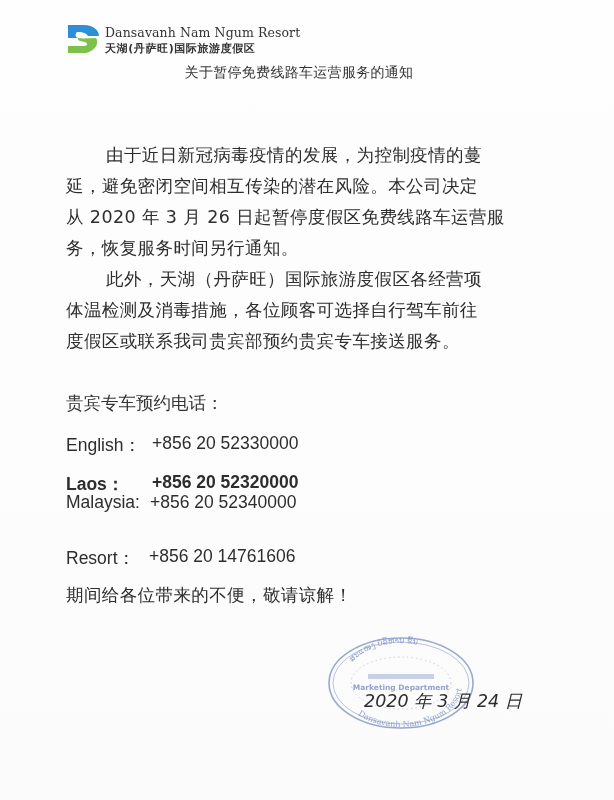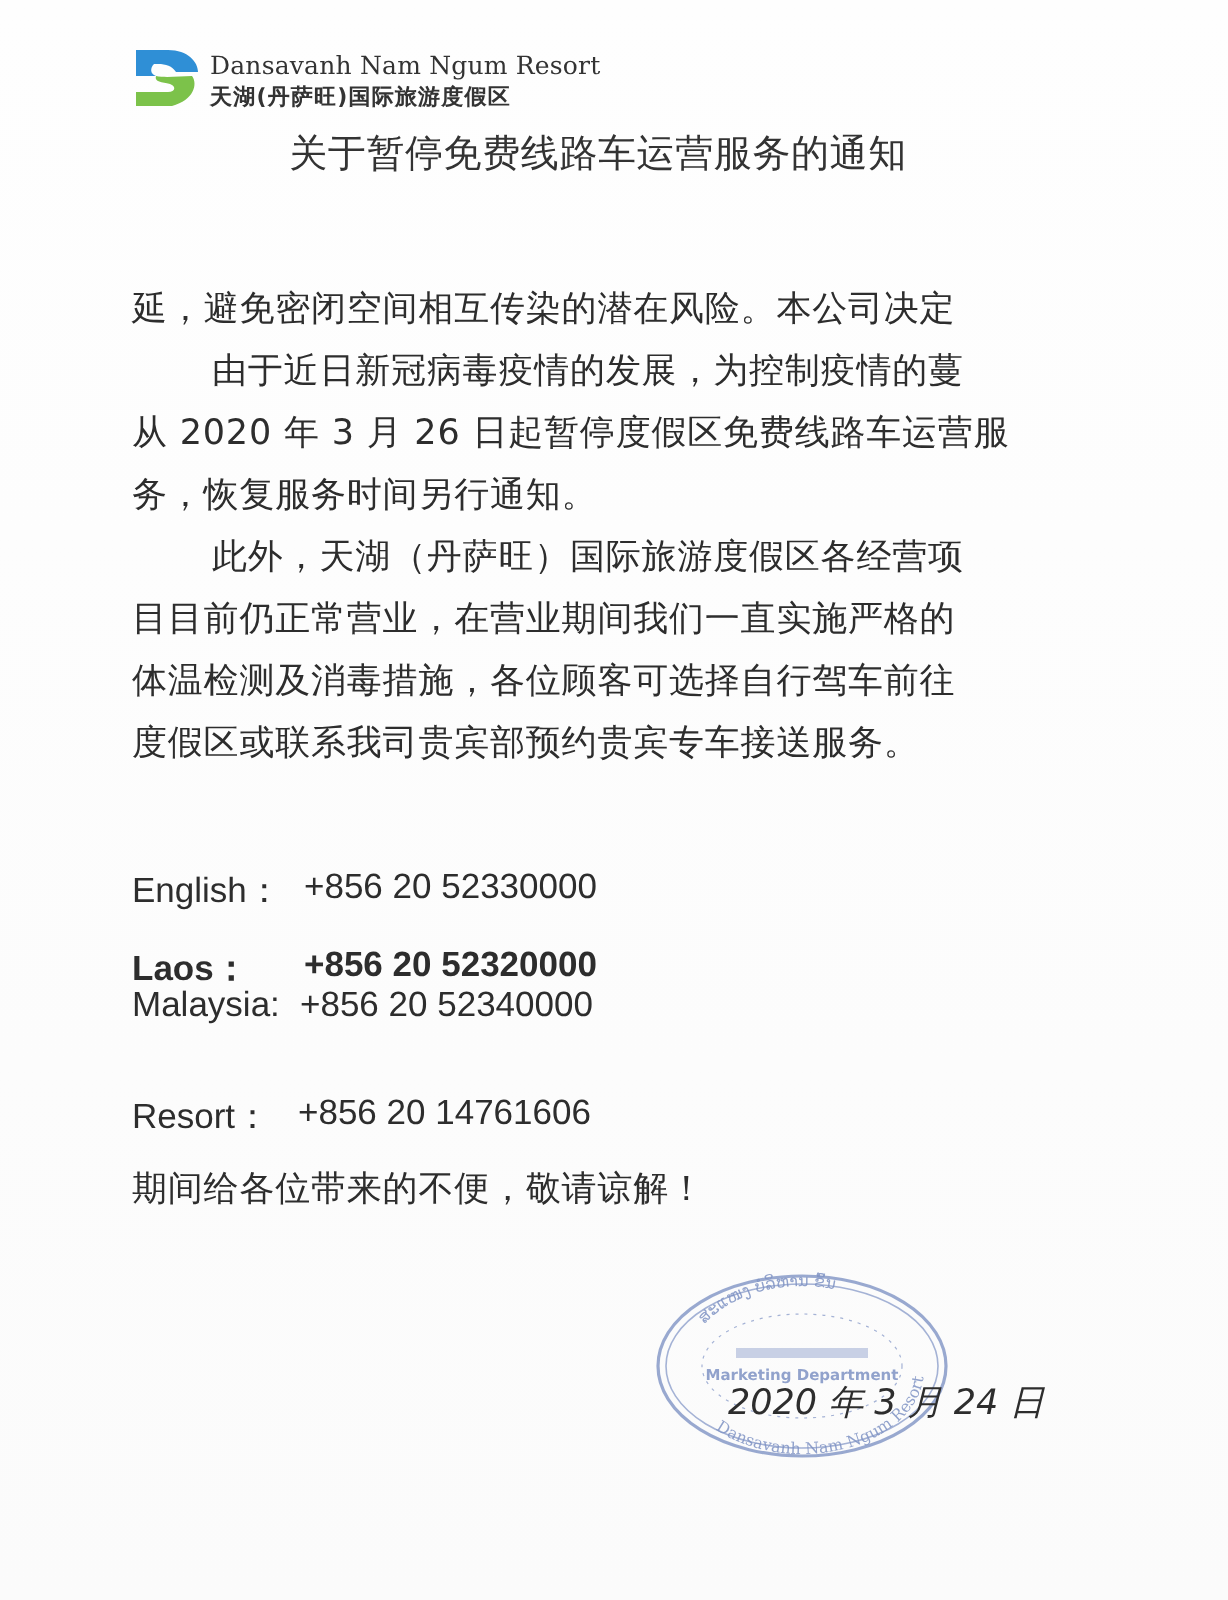--- a/index.html
+++ b/index.html
@@ -48,21 +48,21 @@
       color: #333;
       letter-spacing: 0.6px;
       white-space: nowrap;
     }
     .title {
       position: absolute;
       left: 0;
       width: 568px;
       top: 64px;
       text-align: center;
-      font-size: 19px;
+      font-size: 14px;
       color: #333;
       letter-spacing: 0.3px;
       padding-left: 30px;
       box-sizing: border-box;
     }
     .greeting {
       position: absolute;
       left: 66px;
       top: 103px;
       font-size: 17.5px;
@@ -151,33 +151,33 @@
       <path d="M12 14 C17 15 24 14 30 14 C33 18 31 26 20 29 L2 29 L2 22 L18 22 C22 22 22 19 19 18 C15 17 11 17 12 14 Z" fill="#7cc24a"></path>
     </svg>
   </div>
   <div class="brand-en">Dansavanh Nam Ngum Resort</div>
   <div class="brand-cn">天湖(丹萨旺)国际旅游度假区</div>
 
   <div class="title">关于暂停免费线路车运营服务的通知</div>
 
 
   <div class="para p1">
+    <span class="line indent">由于近日新冠病毒疫情的发展，为控制疫情的蔓</span>
     <span class="line">延，避免密闭空间相互传染的潜在风险。本公司决定</span>
-    <span class="line indent">由于近日新冠病毒疫情的发展，为控制疫情的蔓</span>
     <span class="line">从 2020 年 3 月 26 日起暂停度假区免费线路车运营服</span>
     <span class="line">务，恢复服务时间另行通知。</span>
   </div>
 
   <div class="para p2">
     <span class="line indent">此外，天湖（丹萨旺）国际旅游度假区各经营项</span>
-    <span class="line">目目前仍正常营业，在营业期间我们一直实施严格的</span>
     <span class="line">体温检测及消毒措施，各位顾客可选择自行驾车前往</span>
     <span class="line">度假区或联系我司贵宾部预约贵宾专车接送服务。</span>
   </div>
 
+  <div class="phone-heading">贵宾专车预约电话：</div>
 
   <div class="phone-row" style="top:433px;">
     <span class="lab">English：</span>
     <span class="num" style="left:86px;">+856 20 52330000</span>
   </div>
   <div class="phone-row" style="top:472px;font-weight:bold;">
     <span class="lab">Laos：</span>
     <span class="num" style="left:86px;">+856 20 52320000</span>
   </div>
   <div class="phone-row" style="top:492px;">

